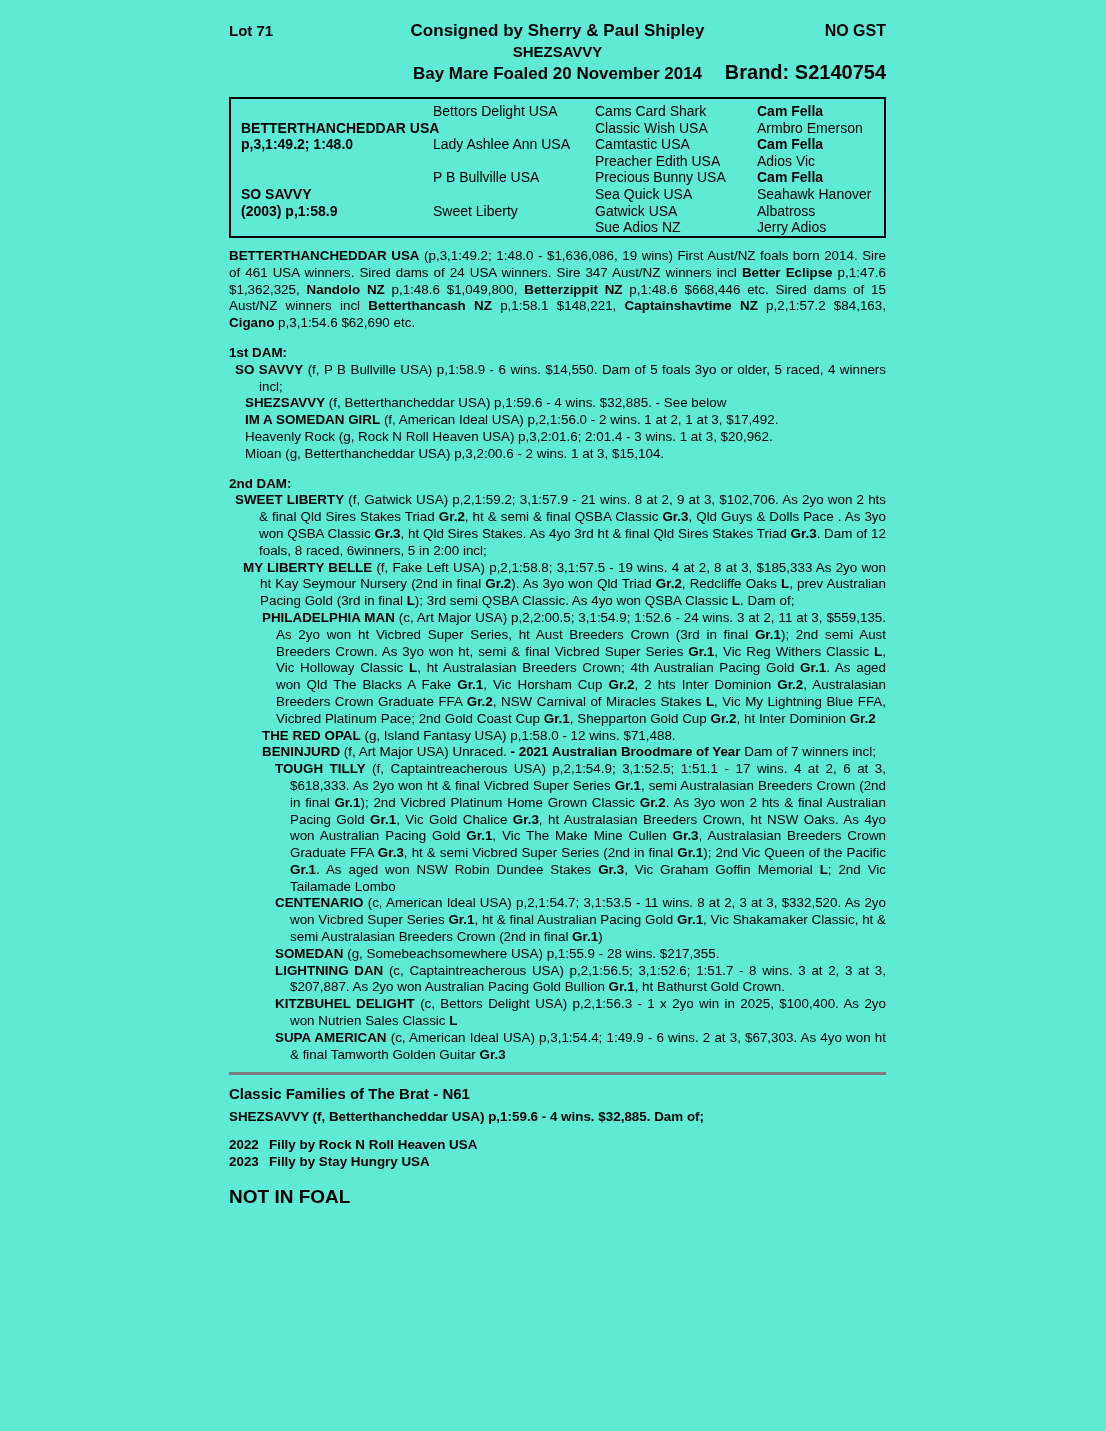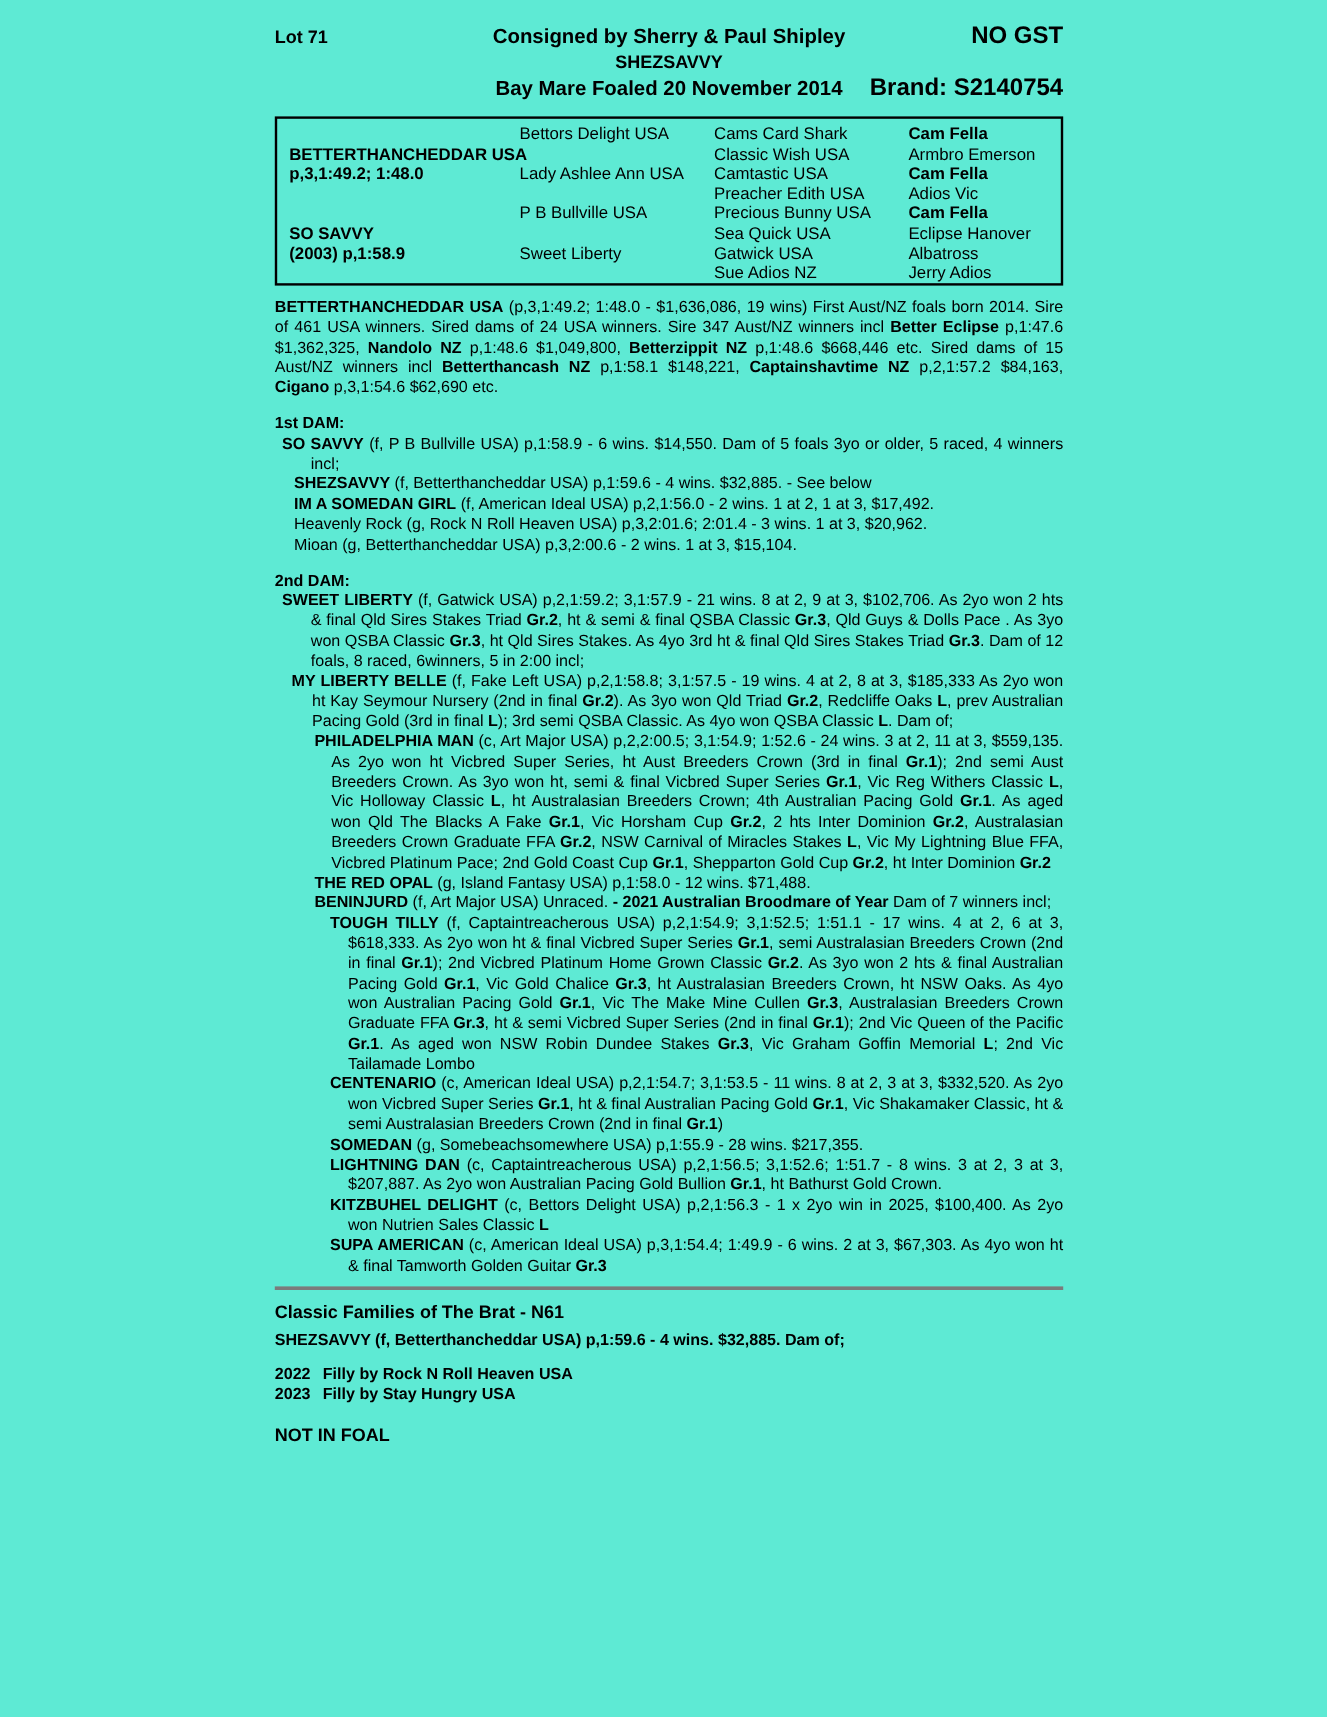--- a/index.html
+++ b/index.html
@@ -6,21 +6,21 @@
   html, body { background: #ffffff; }
   body { font-family: "Liberation Sans", sans-serif; color: #000; }
   .page { position: relative; width: 1106px; height: 1431px; background: #5eead4; overflow: hidden; }
   .content { position: absolute; left: 229px; top: 20px; width: 657px; font-size: 13.4px; line-height: 16.8px; }
 
   
   .hdr-row { display: grid; grid-template-columns: 172px 1fr 172px; align-items: baseline; font-weight: bold; }
   .hdr-left  { text-align: left; font-size: 15px; line-height: 21px; }
   .hdr-mid   { text-align: center; font-size: 17px; line-height: 21px; }
   .hdr-mid.big { font-size: 15px; }
-  .hdr-right { text-align: right; font-size: 20px; line-height: 21px; }
+  .hdr-right { text-align: right; font-size: 16px; line-height: 21px; }
   .hdr-right.sm { font-size: 20px; }
 
   
   .pedigree { position: relative; margin-top: 13px; height: 141px; border: 2px solid #000; }
   .tcol { position: absolute; top: 4px; }
   .tcol > div { height: 16.6px; white-space: nowrap; font-size: 14px; }
   .tcol.g1 { left: 10px; }
   .tcol.g2 { left: 202px; }
   .tcol.g3 { left: 364px; }
   .tcol.g4 { left: 526px; }
@@ -35,21 +35,21 @@
   .h3 { padding-left: 47px; text-indent: -14px; }
   .h4 { padding-left: 61px; text-indent: -15px; }
 
   
   .divider { margin-top: 9px; border-top: 3px solid #7b7b7b; }
   .family  { margin-top: 9px; font-size: 15px; font-weight: bold; line-height: 20px; }
   .fdam    { margin-top: 5px; font-weight: bold; }
   .progeny { font-weight: bold; }
   .progeny.first { margin-top: 11px; }
   .progeny .yr { display: inline-block; width: 40px; }
-  .status { margin-top: 18px; font-size: 15px; font-weight: bold; }
+  .status { margin-top: 18px; font-size: 19px; font-weight: bold; }
 </style>
 </head>
 <body>
 
 <div class="page">
   <div class="content">
 
     <div class="hdr-row">
       <div class="hdr-left">Lot 71</div>
       <div class="hdr-mid">Consigned by Sherry &amp; Paul Shipley</div>
@@ -96,21 +96,21 @@
         <div>Sea Quick USA</div>
         <div>Gatwick USA</div>
         <div>Sue Adios NZ</div>
       </div>
       <div class="tcol g4">
         <div><b>Cam Fella</b></div>
         <div>Armbro Emerson</div>
         <div><b>Cam Fella</b></div>
         <div>Adios Vic</div>
         <div><b>Cam Fella</b></div>
-        <div>Eclipse Hanover</div>
+        <div>Seahawk Hanover</div>
         <div>Albatross</div>
         <div>Jerry Adios</div>
       </div>
     </div>
 
     <p class="sire"><b>BETTERTHANCHEDDAR USA</b> (p,3,1:49.2; 1:48.0 - $1,636,086, 19 wins) First Aust/NZ foals born 2014. Sire of 461 USA winners. Sired dams of 24 USA winners. Sire 347 Aust/NZ winners incl <b>Better Eclipse</b> p,1:47.6 $1,362,325, <b>Nandolo NZ</b> p,1:48.6 $1,049,800, <b>Betterzippit NZ</b> p,1:48.6 $668,446 etc. Sired dams of 15 Aust/NZ winners incl <b>Betterthancash NZ</b> p,1:58.1 $148,221, <b>Captainshavtime NZ</b> p,2,1:57.2 $84,163, <b>Cigano</b> p,3,1:54.6 $62,690 etc.</p>
 
     <div class="hdg">1st DAM:</div>
     <p class="e h1"><b>SO SAVVY</b> (f, P B Bullville USA) p,1:58.9 - 6 wins. $14,550. Dam of 5 foals 3yo or older, 5 raced, 4 winners incl;</p>
     <p class="e s1"><b>SHEZSAVVY</b> (f, Betterthancheddar USA) p,1:59.6 - 4 wins. $32,885. - See below</p>

